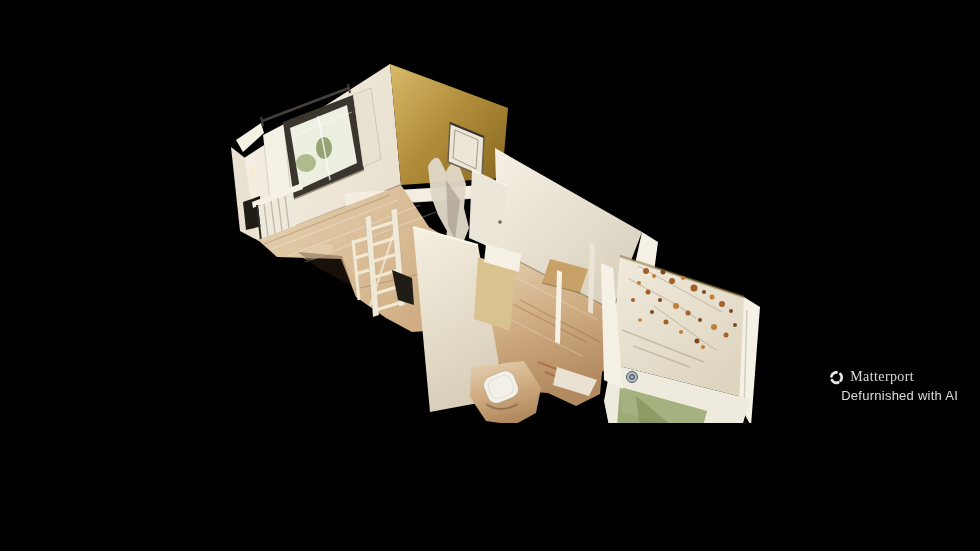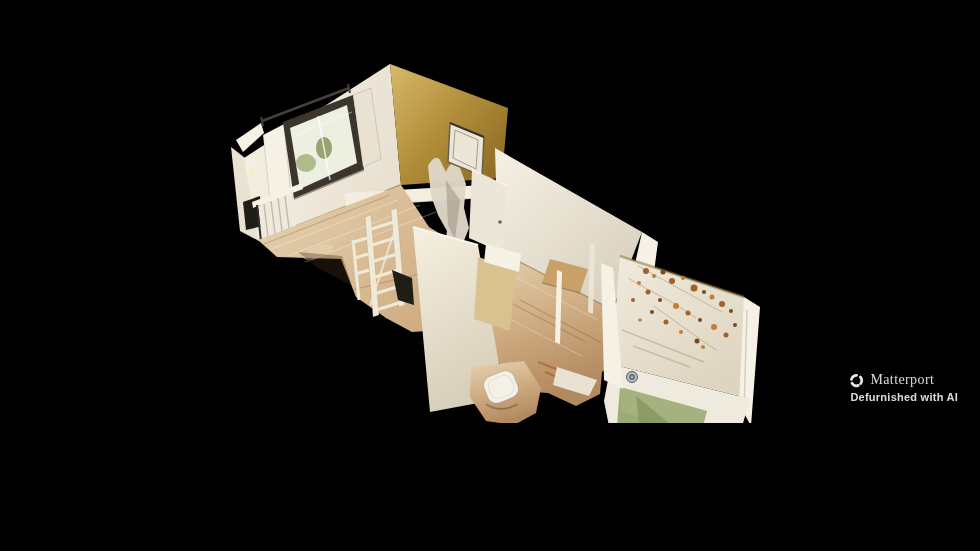--- a/index.html
+++ b/index.html
@@ -4,22 +4,22 @@
 <style>
   html,body{margin:0;padding:0;background:#000;}
   .stage{position:relative;width:980px;height:423px;background:#000;overflow:hidden;
          font-family:"Liberation Sans",sans-serif;border-radius:11px;}
   .stage svg.scene{position:absolute;left:0;top:0;}
   .watermark{position:absolute;right:22px;bottom:20px;display:flex;flex-direction:column;
              align-items:flex-start;user-select:none;}
   .brand-row{display:flex;align-items:center;gap:6px;}
   .brand-name{font-family:"Liberation Serif",serif;font-size:14px;letter-spacing:.4px;
               color:#e6e4e1;opacity:.95;}
-  .subtitle{font-size:11px;font-weight:700;letter-spacing:.25px;color:#f0eeeb;opacity:.92;
-            margin-top:3px;margin-left:1px;}
+  .subtitle{font-size:13px;font-weight:400;letter-spacing:.25px;color:#f0eeeb;opacity:.92;
+            margin-top:3px;margin-left:12px;}
 </style>
 </head>
 <body>
 
 <div class="stage">
 
 <svg class="scene" width="980" height="551" viewBox="0 0 980 551">
   <defs>
     <linearGradient id="gWall" x1="0" y1="0" x2="1" y2="0.3">
       <stop offset="0" stop-color="#f6f1e5"></stop>

